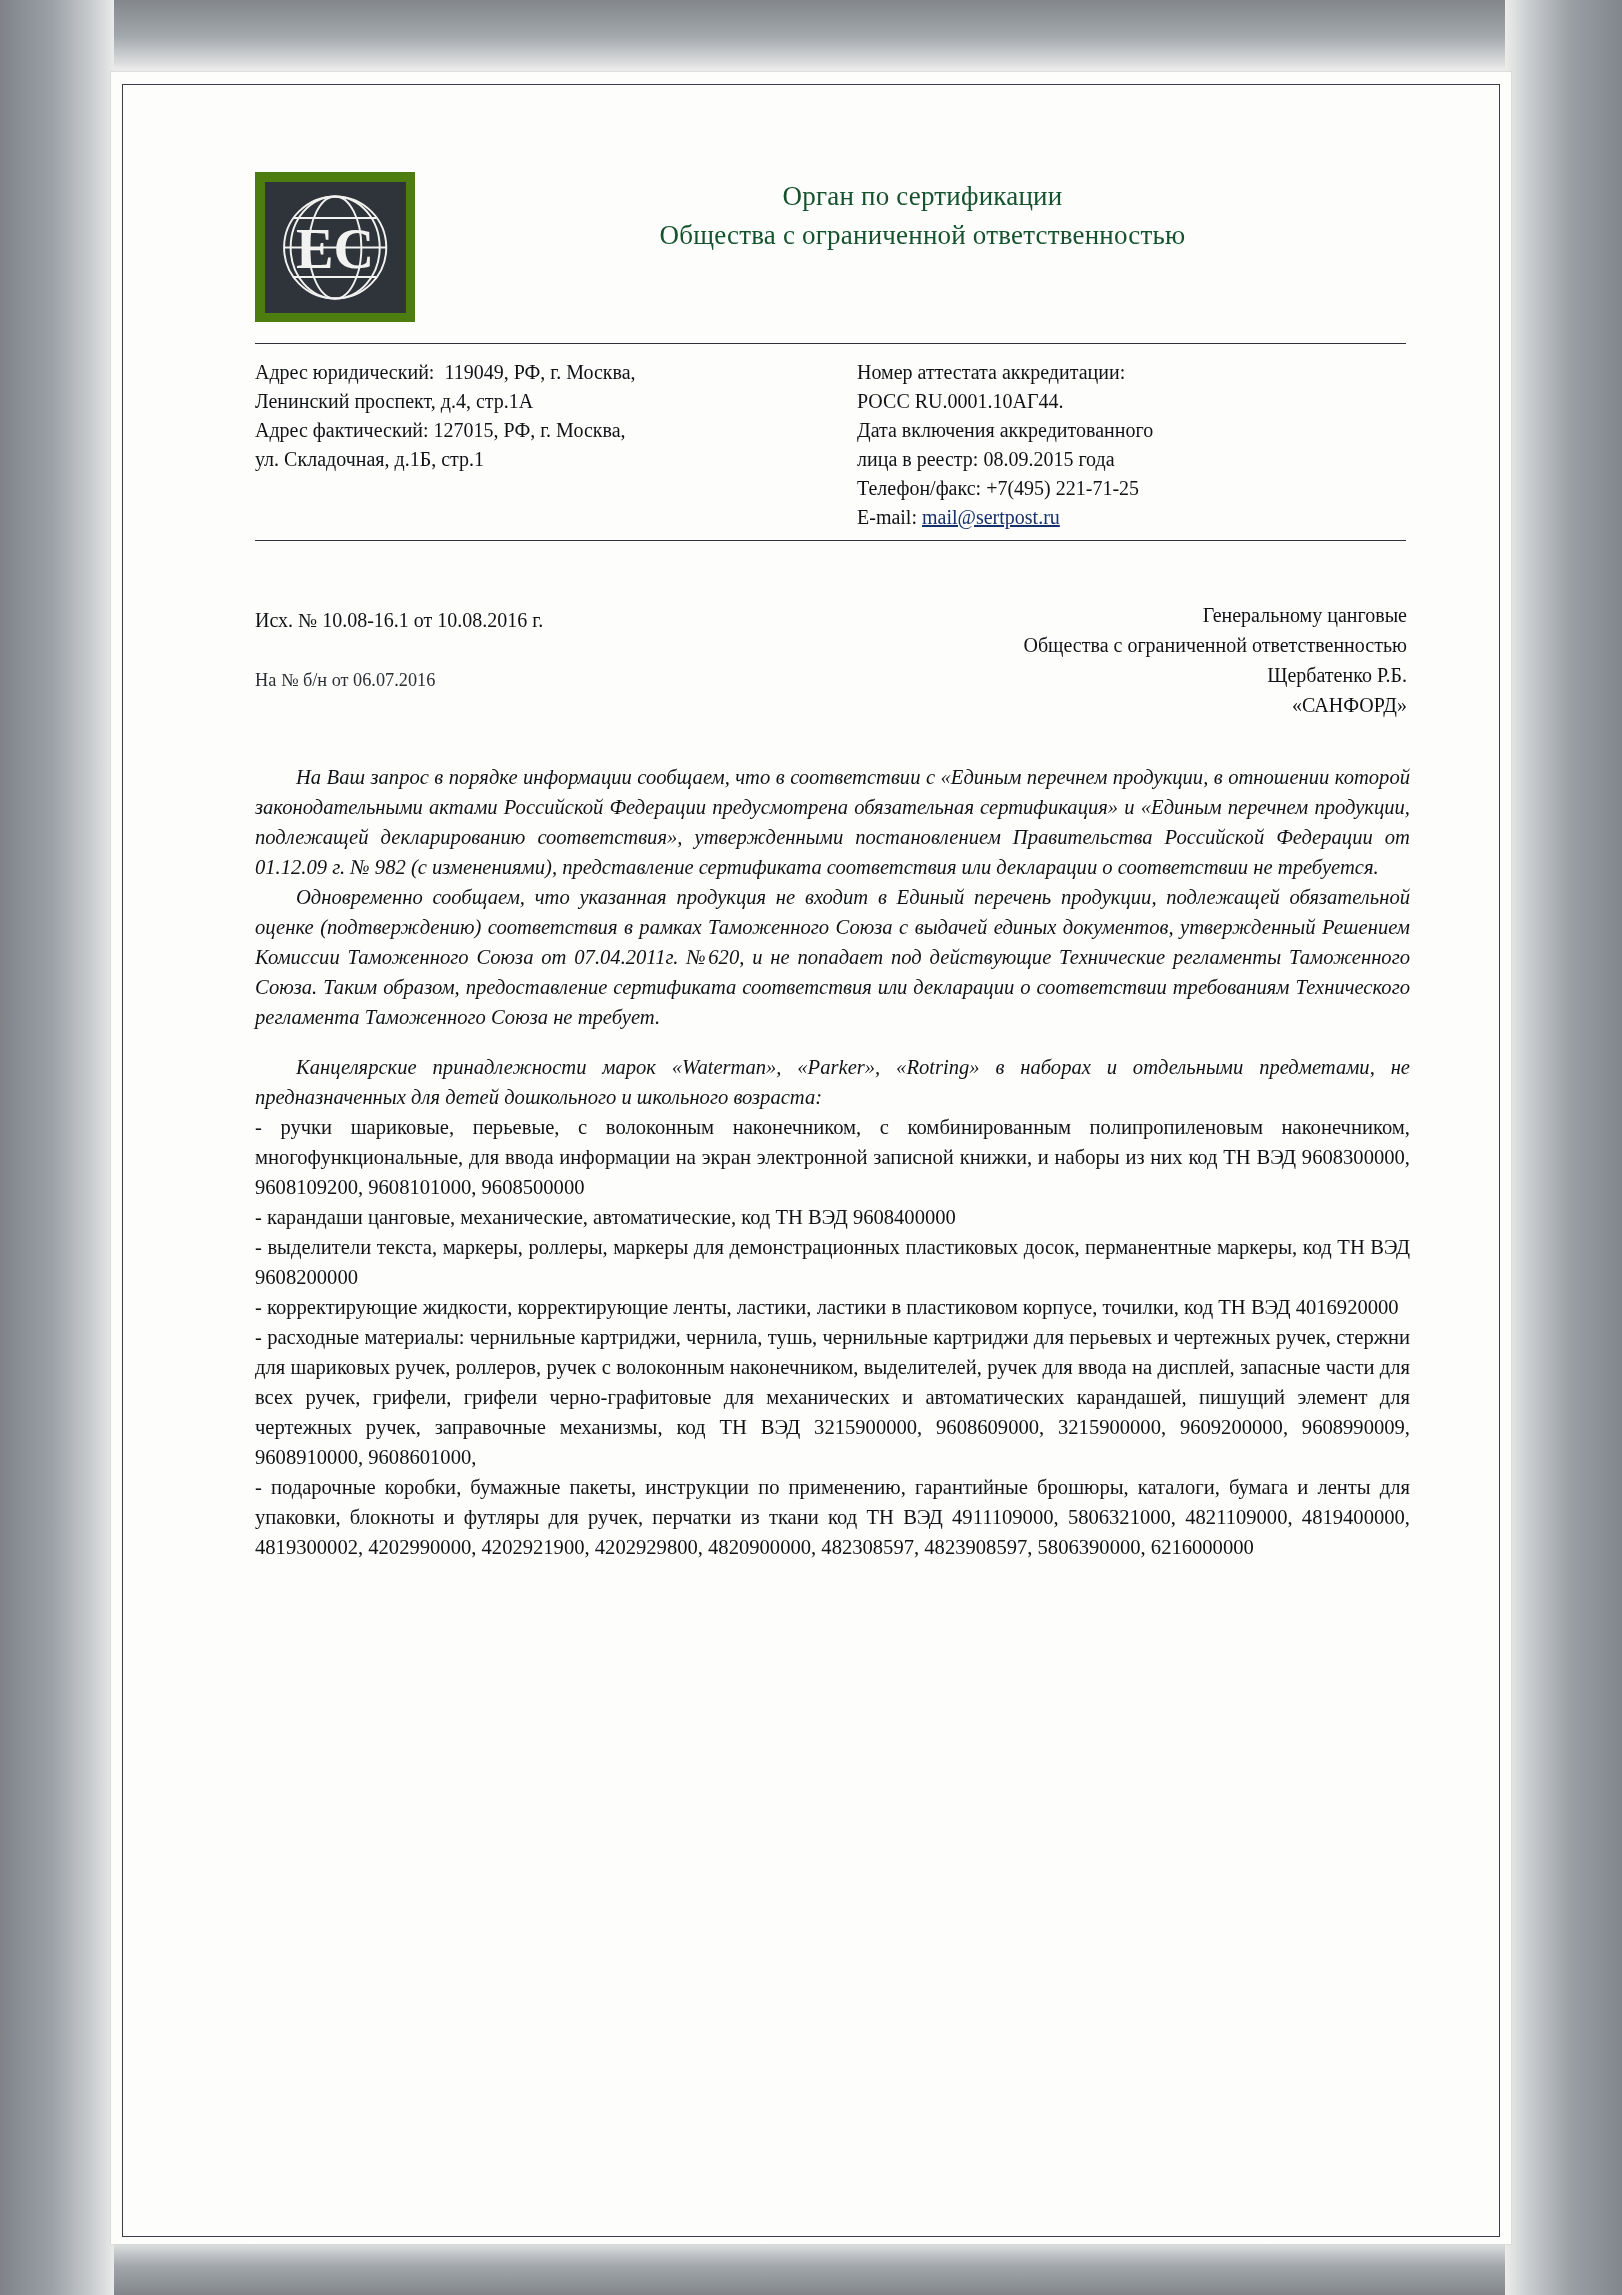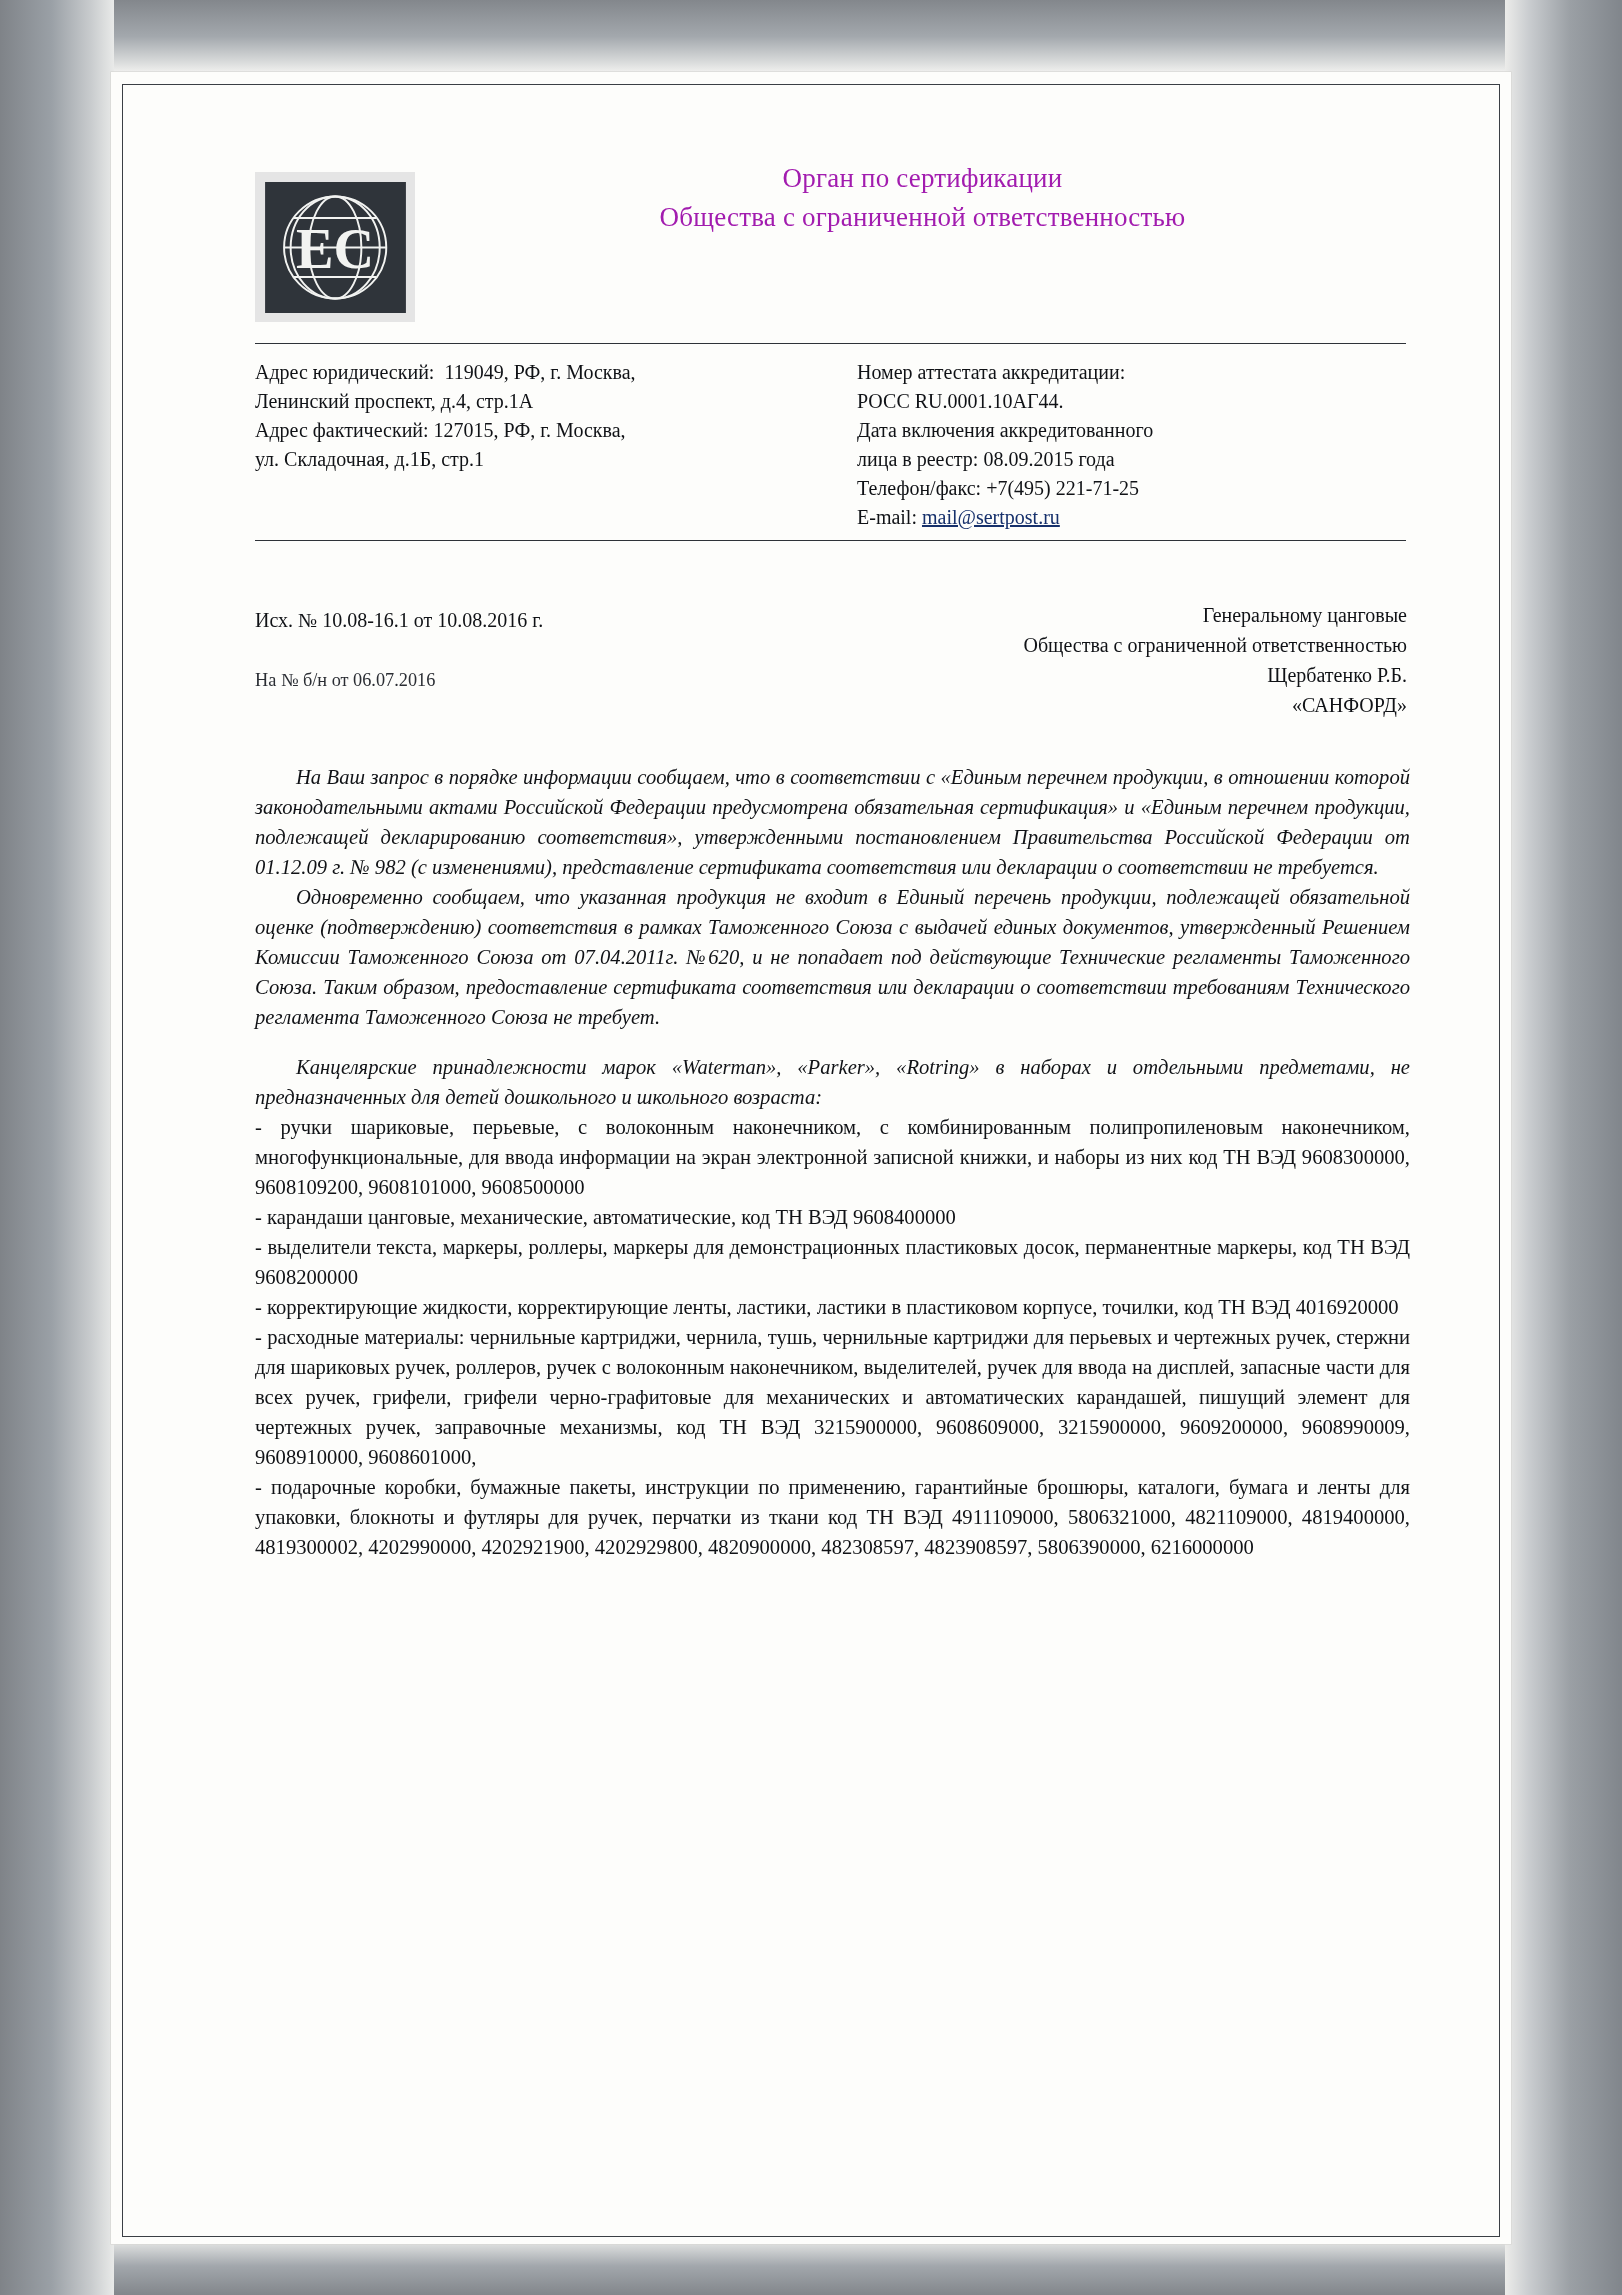--- a/index.html
+++ b/index.html
@@ -63,36 +63,36 @@
 
   
   .header {
     position: relative;
     height: 183px;
   }
   .logo {
     position: absolute;
     left: 39px; top: 25px;
     width: 160px; height: 150px;
-    background: #e5e5e5;
+    background: #4d7c0f;
     display: flex;
     align-items: center;
     justify-content: center;
   }
   .logo svg { display:block; }
 
   .org-title {
     position: absolute;
-    left: 216px; top: 12px;
+    left: 216px; top: 30px;
     width: 981px;
     text-align: center;
     font-size: 27px;
     line-height: 39px;
     letter-spacing: 0.2px;
-    color: #a21caf;
+    color: #14532d;
   }
   .org-title .l1 { display:block; }
   .org-title .l2 { display:block; }
   .org-title .l3 { display:block; }
 
   .rule {
     position: absolute;
     height: 1.3px;
     background: #2e3238;
   }

